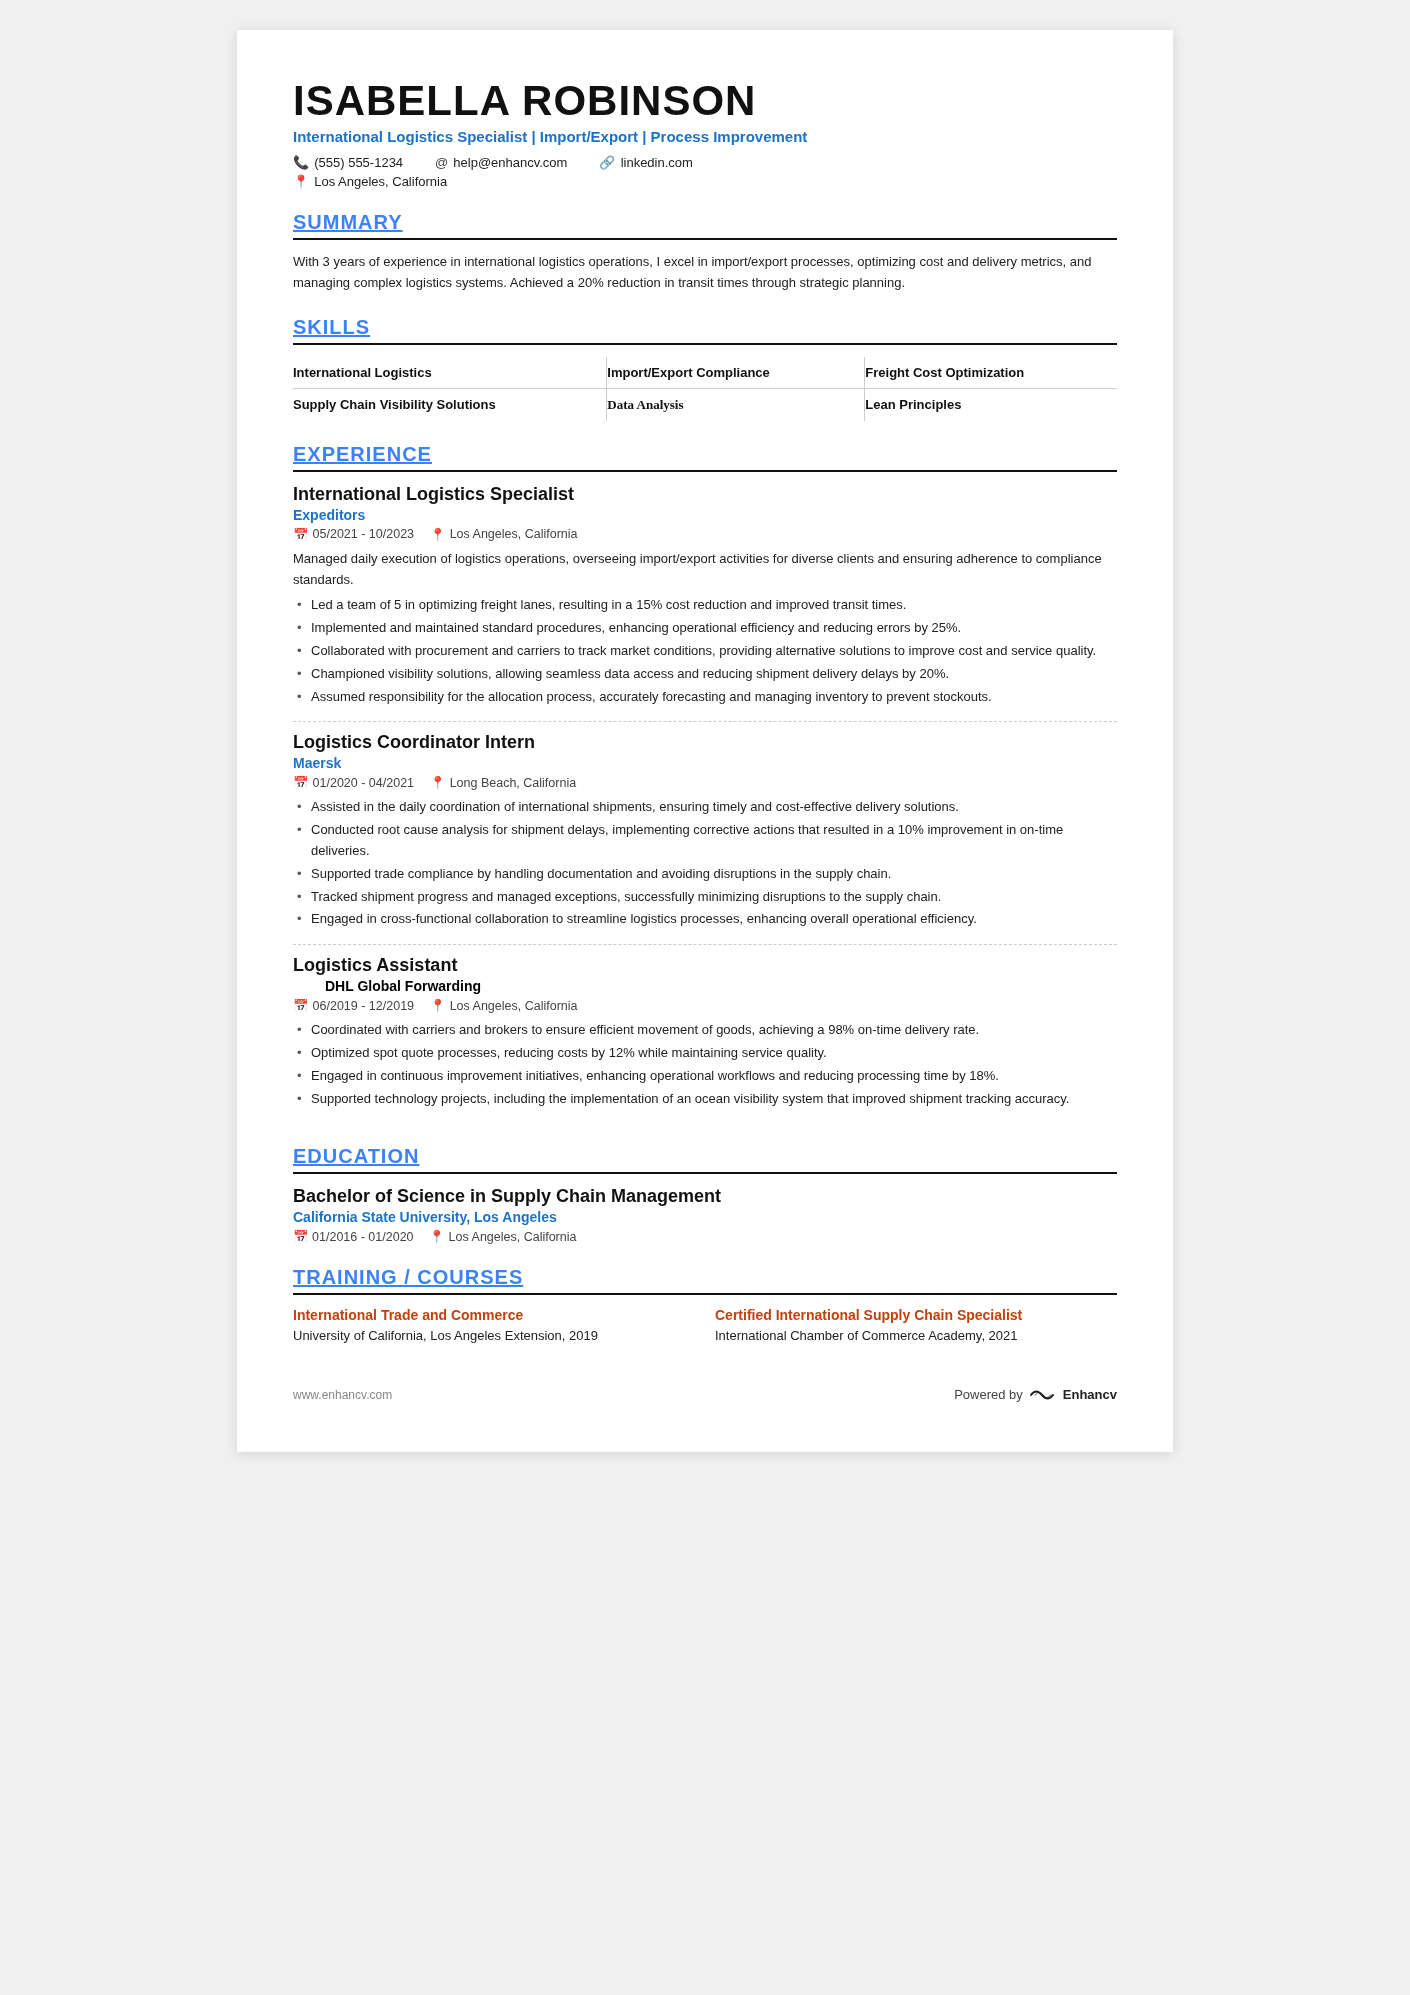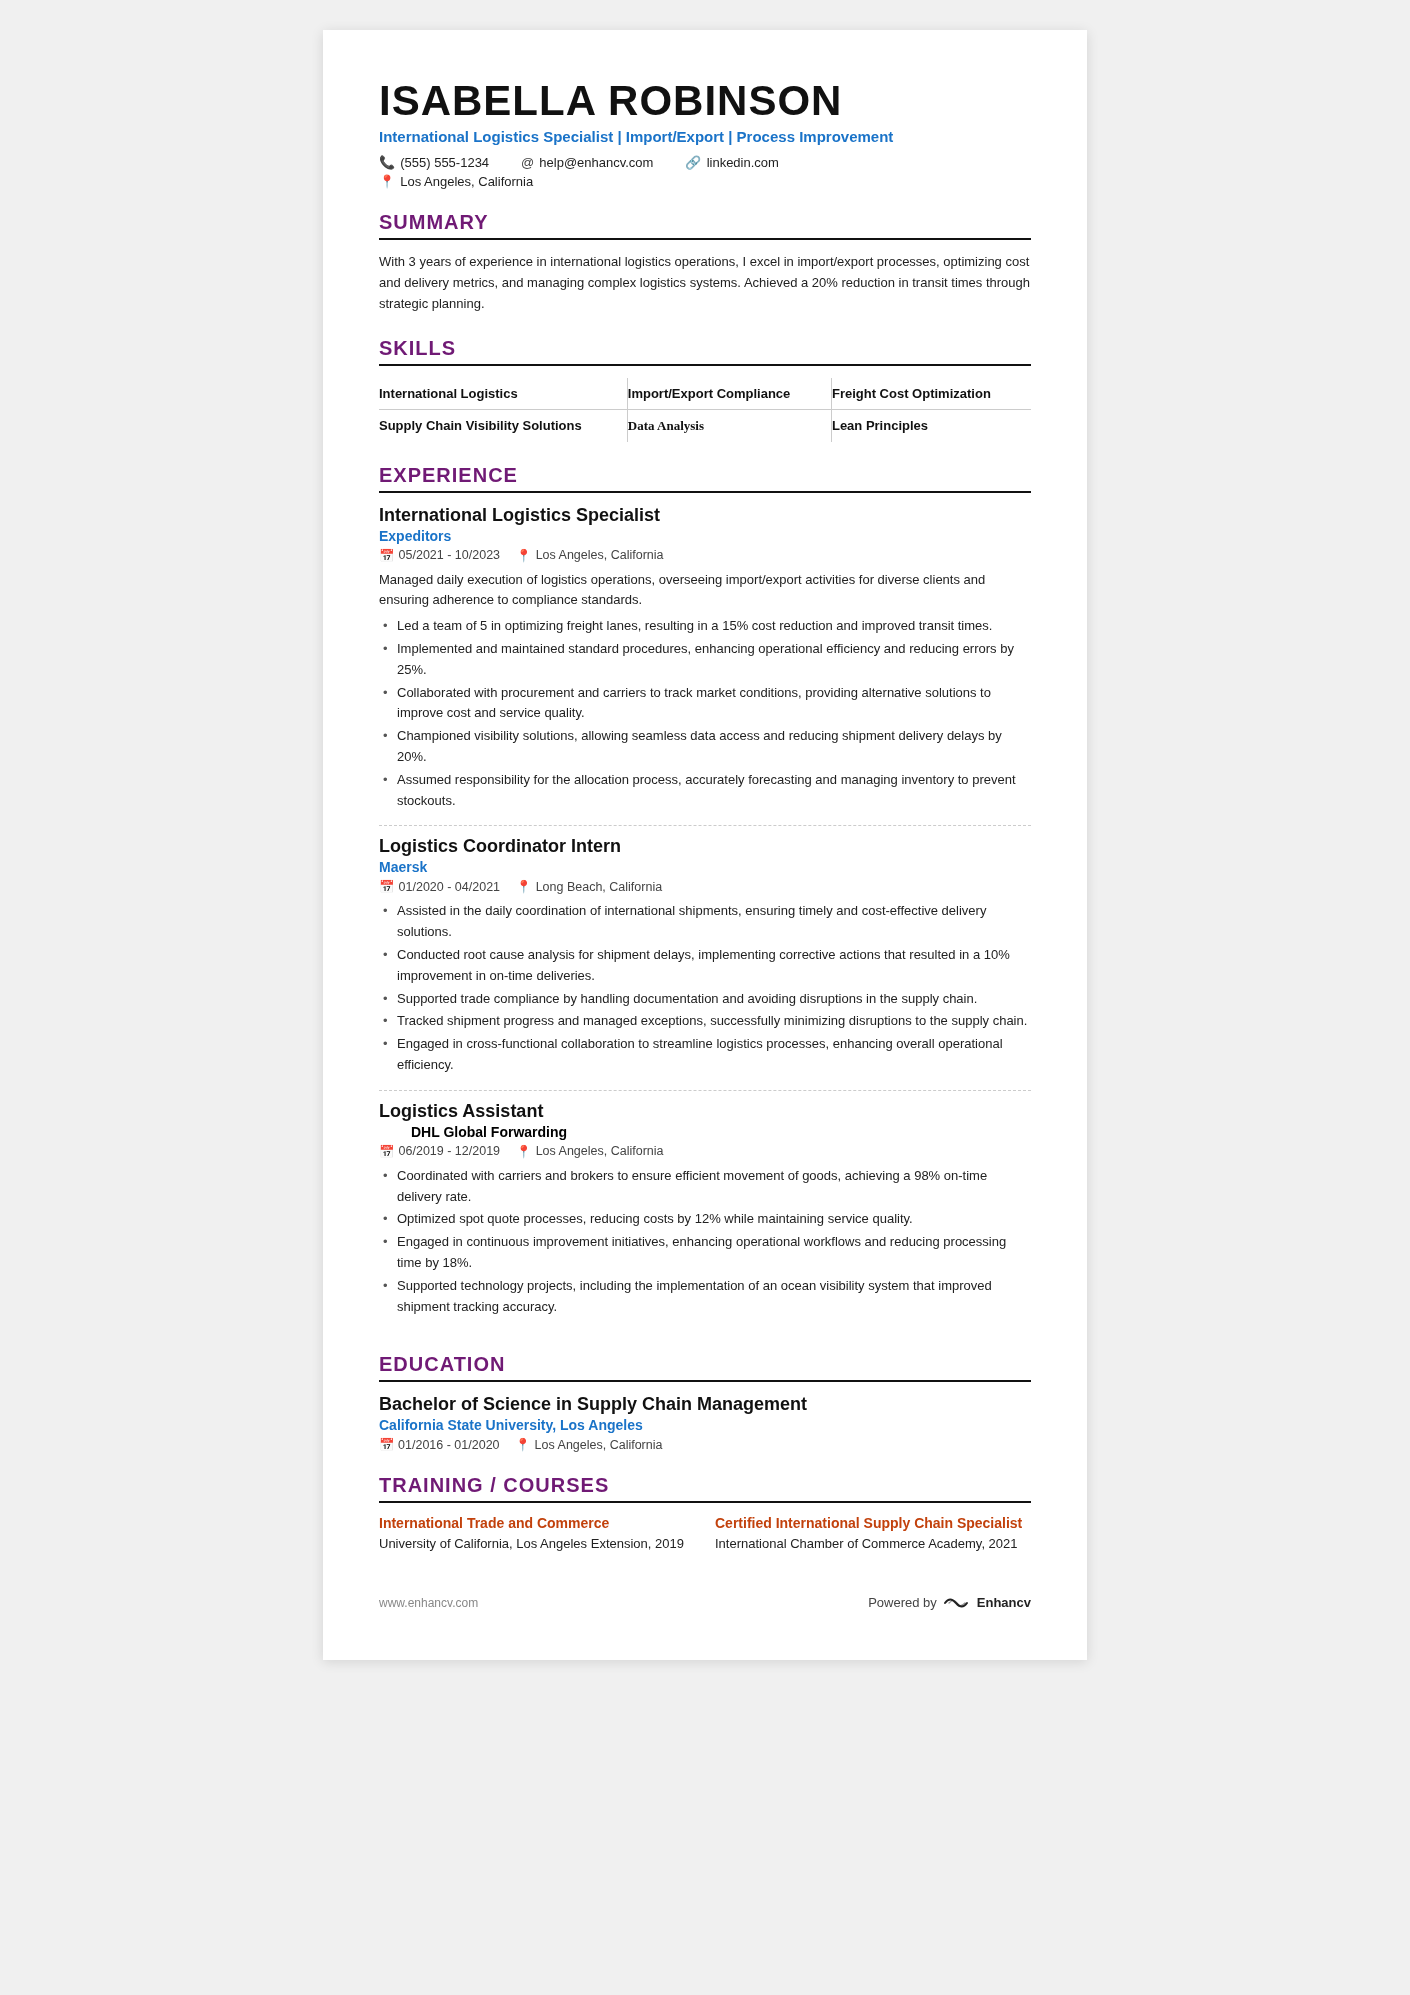--- a/index.html
+++ b/index.html
@@ -5,21 +5,21 @@
     * { margin: 0; padding: 0; box-sizing: border-box; }
     body {
       font-family: 'Arial', sans-serif;
       background: #f0f0f0;
       display: flex;
       justify-content: center;
       padding: 30px 0;
     }
     .resume {
       background: #fff;
-      width: 764px;
+      width: 936px;
       padding: 48px 56px 48px 56px;
       box-shadow: 0 2px 12px rgba(0,0,0,0.12);
     }
     .name {
       font-size: 42px;
       font-weight: 900;
       color: #111;
       letter-spacing: 1px;
       line-height: 1.1;
       margin-bottom: 4px;
@@ -56,26 +56,27 @@
       gap: 5px;
       margin-top: 2px;
       margin-bottom: 8px;
     }
     .section {
       margin-top: 22px;
     }
     .section-title {
       font-size: 20px;
       font-weight: 900;
-      color: #701a75;
+      color: #3b82f6;
       letter-spacing: 1px;
       border-bottom: 2px solid #111;
       padding-bottom: 4px;
       margin-bottom: 12px;
       text-transform: uppercase;
+      text-decoration: underline;
     }
     .summary-text {
       font-size: 13px;
       color: #222;
       line-height: 1.6;
     }
     .skills-table {
       width: 100%;
       border-collapse: collapse;
     }

